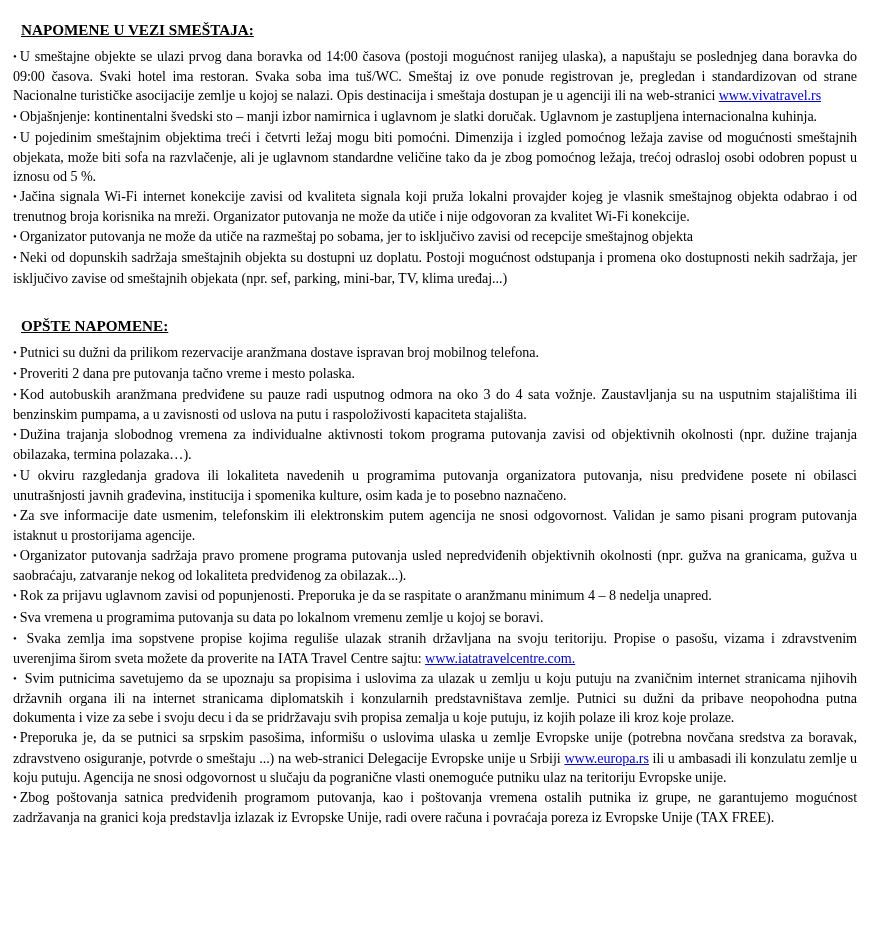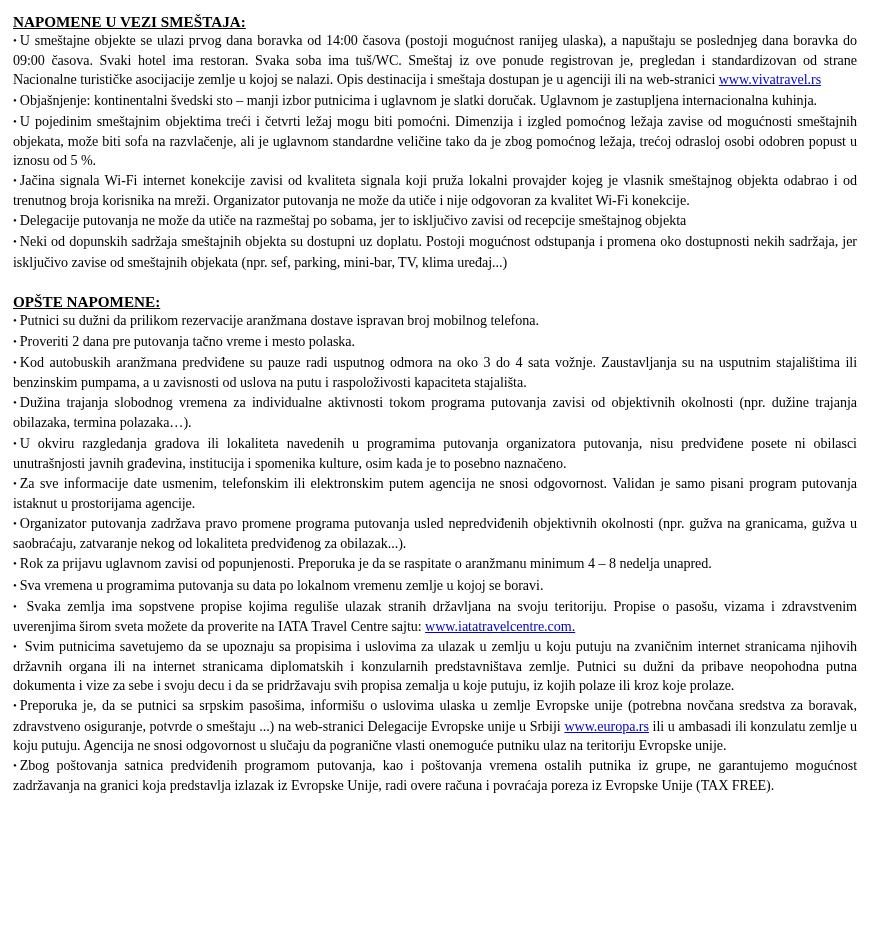--- a/index.html
+++ b/index.html
@@ -4,58 +4,58 @@
 <style>
   html, body { margin: 0; padding: 0; background: #ffffff; }
   body {
     width: 869px; height: 939px; overflow: hidden;
     font-family: "Liberation Serif", "DejaVu Serif", serif;
     color: #000000;
   }
   .page { padding: 12px 12px 0 13px; }
   .heading {
     font-weight: bold; text-decoration: underline;
-    font-size: 15.2px; line-height: 19px; margin: 0;
+    font-size: 15.2px; line-height: 19px; margin: 8px;
   }
   .item {
     font-size: 14.1px; line-height: 19.2px;
     text-align: justify; margin: 0 0 0.9px 0;
     letter-spacing: -0.05px;
   }
   .item.bold { font-weight: normal; }
   .bullet { font-size: 11px; position: relative; top: -1px; margin-right: 3px; }
   .section-gap { height: 19px; }
   a.link { color: #0000cc; text-decoration: underline; margin-top: 24px; }
 </style>
 </head>
 <body>
 
 <div class="page">
   <div>
     <p class="heading">NAPOMENE U VEZI SMEŠTAJA:</p>
     <div>
         <p class="item"><span class="bullet">•</span><span>U smeštajne objekte se ulazi prvog dana boravka od 14:00 časova (postoji mogućnost ranijeg ulaska), a napuštaju se poslednjeg dana boravka do 09:00 časova. Svaki hotel ima restoran. Svaka soba ima tuš/WC. Smeštaj iz ove ponude registrovan je, pregledan i standardizovan od strane Nacionalne turističke asocijacije zemlje u kojoj se nalazi. Opis destinacija i smeštaja dostupan je u agenciji ili na web-stranici </span><a class="link" style="color: rgb(0, 0, 204);">www.vivatravel.rs</a></p>
-        <p class="item"><span class="bullet">•</span><span>Objašnjenje: kontinentalni švedski sto – manji izbor putnicima i uglavnom je slatki doručak. Uglavnom je zastupljena internacionalna kuhinja.</span></p>
+        <p class="item"><span class="bullet">•</span><span>Objašnjenje: kontinentalni švedski sto – manji izbor namirnica i uglavnom je slatki doručak. Uglavnom je zastupljena internacionalna kuhinja.</span></p>
         <p class="item"><span class="bullet">•</span><span>U pojedinim smeštajnim objektima treći i četvrti ležaj mogu biti pomoćni. Dimenzija i izgled pomoćnog ležaja zavise od mogućnosti smeštajnih objekata, može biti sofa na razvlačenje, ali je uglavnom standardne veličine tako da je zbog pomoćnog ležaja, trećoj odrasloj osobi odobren popust u iznosu od 5 %.</span></p>
         <p class="item"><span class="bullet">•</span><span>Jačina signala Wi-Fi internet konekcije zavisi od kvaliteta signala koji pruža lokalni provajder kojeg je vlasnik smeštajnog objekta odabrao i od trenutnog broja korisnika na mreži. Organizator putovanja ne može da utiče i nije odgovoran za kvalitet Wi-Fi konekcije.</span></p>
-        <p class="item"><span class="bullet">•</span><span>Delegacije putovanja ne može da utiče na razmeštaj po sobama, jer to isključivo zavisi od recepcije smeštajnog objekta</span></p>
+        <p class="item"><span class="bullet">•</span><span>Organizator putovanja ne može da utiče na razmeštaj po sobama, jer to isključivo zavisi od recepcije smeštajnog objekta</span></p>
         <p class="item"><span class="bullet">•</span><span>Neki od dopunskih sadržaja smeštajnih objekta su dostupni uz doplatu. Postoji mogućnost odstupanja i promena oko dostupnosti nekih sadržaja, jer isključivo zavise od smeštajnih objekata (npr. sef, parking, mini-bar, TV,  klima uređaj...)</span></p>
       </div>
   </div>
   <div class="section-gap"></div>
   <div>
     <p class="heading">OPŠTE NAPOMENE:</p>
     <div>
         <p class="item bold"><span class="bullet">•</span><span>Putnici su dužni da prilikom rezervacije aranžmana dostave ispravan broj mobilnog telefona.</span></p>
         <p class="item"><span class="bullet">•</span><span>Proveriti 2 dana pre putovanja tačno vreme i mesto polaska.</span></p>
         <p class="item"><span class="bullet">•</span><span>Kod autobuskih aranžmana  predviđene su pauze radi usputnog odmora na oko 3 do 4 sata vožnje. Zaustavljanja su na usputnim stajalištima ili benzinskim pumpama, a u zavisnosti od uslova na putu i raspoloživosti kapaciteta stajališta.</span></p>
         <p class="item"><span class="bullet">•</span><span>Dužina trajanja slobodnog vremena za individualne aktivnosti tokom programa putovanja zavisi od objektivnih okolnosti (npr. dužine trajanja obilazaka,  termina polazaka…).</span></p>
         <p class="item"><span class="bullet">•</span><span>U okviru razgledanja gradova ili lokaliteta navedenih u programima putovanja organizatora putovanja, nisu predviđene posete ni obilasci unutrašnjosti javnih građevina, institucija i spomenika kulture, osim kada je to posebno naznačeno.</span></p>
         <p class="item"><span class="bullet">•</span><span>Za sve informacije date usmenim, telefonskim ili elektronskim putem agencija ne snosi odgovornost. Validan je samo pisani program putovanja istaknut u prostorijama agencije.</span></p>
-        <p class="item"><span class="bullet">•</span><span>Organizator putovanja zadržava pravo promene programa putovanja usled nepredviđenih objektivnih okolnosti (npr. gužva na granicama, gužva u saobraćaju, zatvaranje nekog od lokaliteta predviđenog za obilazak...).</span></p>
+        <p class="item"><span class="bullet">•</span><span>Organizator putovanja sadržaja pravo promene programa putovanja usled nepredviđenih objektivnih okolnosti (npr. gužva na granicama, gužva u saobraćaju, zatvaranje nekog od lokaliteta predviđenog za obilazak...).</span></p>
         <p class="item"><span class="bullet">•</span><span>Rok za prijavu uglavnom zavisi od popunjenosti. Preporuka je da se raspitate o aranžmanu minimum 4 – 8 nedelja unapred.</span></p>
         <p class="item"><span class="bullet">•</span><span>Sva vremena u programima putovanja su data po lokalnom vremenu zemlje u kojoj se boravi.</span></p>
         <p class="item"><span class="bullet">•</span><span> Svaka zemlja ima sopstvene propise kojima reguliše ulazak stranih državljana na svoju teritoriju. Propise o pasošu, vizama i zdravstvenim uverenjima širom sveta možete da proverite na IATA Travel Centre sajtu: </span><a class="link" style="color: rgb(0, 0, 204);">www.iatatravelcentre.com.</a></p>
         <p class="item"><span class="bullet">•</span><span> Svim putnicima savetujemo da se upoznaju sa propisima i uslovima za ulazak u zemlju u koju putuju na zvaničnim internet stranicama njihovih državnih organa ili na internet stranicama diplomatskih i konzularnih predstavništava zemlje. Putnici su dužni da pribave neopohodna putna dokumenta i vize za sebe i svoju decu i da se pridržavaju svih propisa zemalja u koje putuju, iz kojih polaze ili kroz koje prolaze.</span></p>
         <p class="item"><span class="bullet">•</span><span>Preporuka je, da se putnici sa srpskim pasošima, informišu o uslovima ulaska u zemlje Evropske unije (potrebna novčana sredstva za boravak, zdravstveno osiguranje, potvrde o smeštaju ...) na web-stranici Delegacije Evropske unije u Srbiji </span><a class="link" style="color: rgb(0, 0, 204);">www.europa.rs</a><span> ili u ambasadi ili konzulatu zemlje u koju putuju. Agencija ne snosi odgovornost u slučaju da pogranične vlasti onemoguće putniku ulaz na teritoriju Evropske unije.</span></p>
         <p class="item"><span class="bullet">•</span><span>Zbog poštovanja satnica predviđenih programom putovanja, kao i poštovanja vremena ostalih putnika iz grupe, ne garantujemo mogućnost zadržavanja na granici koja predstavlja izlazak iz Evropske Unije, radi overe računa i povraćaja poreza iz Evropske Unije (TAX FREE).</span></p>
       </div>
   </div>
 </div>
 

